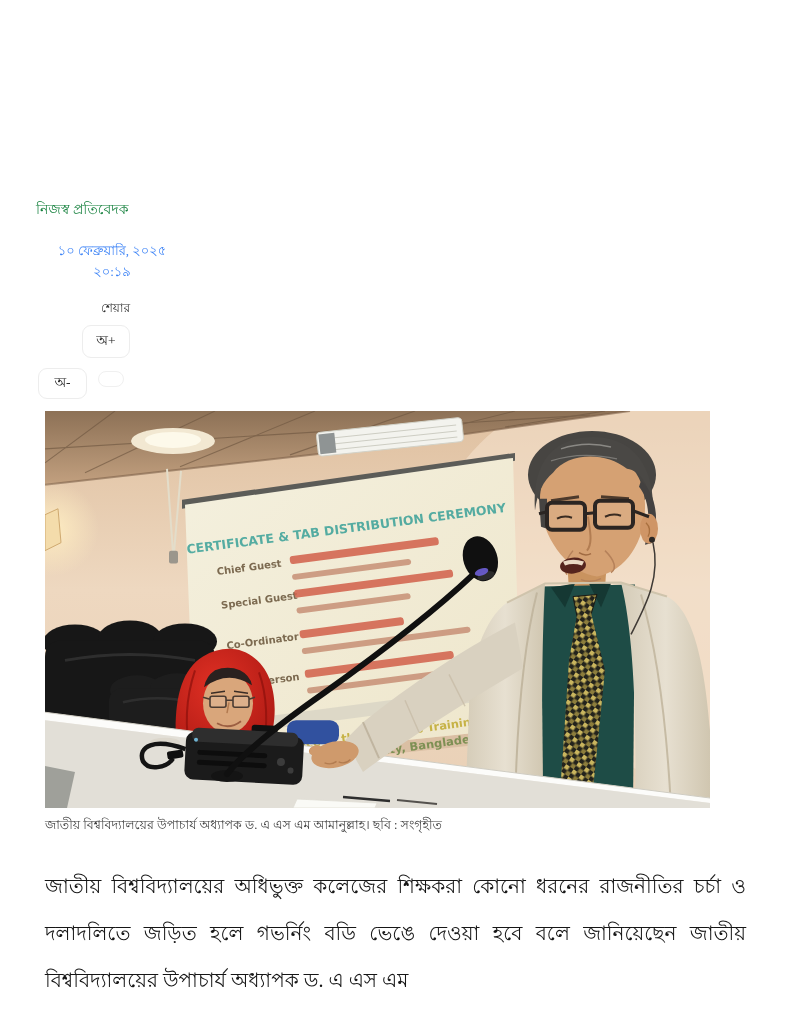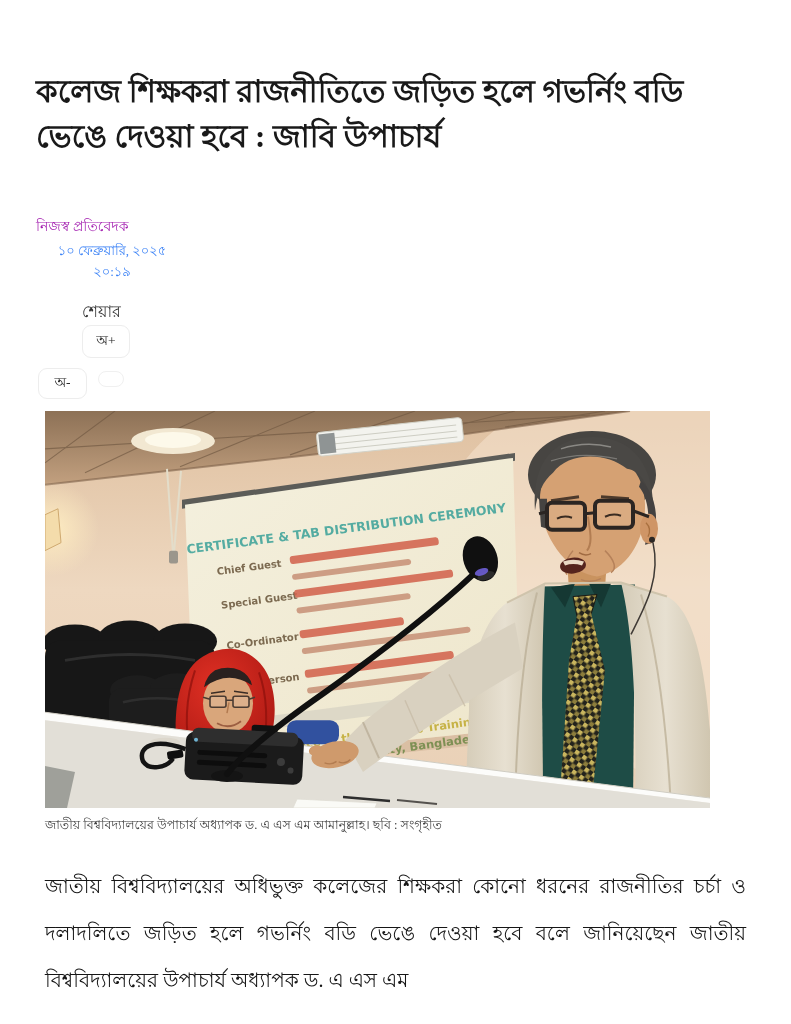--- a/index.html
+++ b/index.html
@@ -1,45 +1,44 @@
 <!DOCTYPE html>
 <html><head>
 <meta charset="utf-8">
 <style>
   html,body{margin:0;padding:0;background:#fff;}
   .page{position:relative;width:791px;height:1024px;background:#fff;overflow:hidden;
         font-family:"Liberation Sans","DejaVu Sans",sans-serif;}
   .bn{font-family:"Liberation Serif","DejaVu Serif",serif;}
   .headline{position:absolute;left:36px;top:48px;width:700px;font-size:31px;line-height:45px;
             font-weight:600;color:#191919;}
-  .reporter{position:absolute;left:36px;top:198px;font-size:14px;color:#a21caf;margin-top:17px;}
+  .reporter{position:absolute;left:36px;top:198px;font-size:14px;color:#15803d;}
   .datetime{position:absolute;left:48px;top:240px;width:128px;text-align:center;
             font-size:13px;line-height:21px;color:#3b82f6;}
-  .share-label{position:absolute;left:82px;top:299px;width:48px;text-align:left;
-               font-size:16px;color:#333;}
+  .share-label{position:absolute;left:82px;top:299px;width:48px;text-align:right;
+               font-size:12px;color:#333;}
   .fbtn{position:absolute;display:flex;align-items:center;justify-content:center;
         border:1px solid #ededed;border-radius:9px;background:#fff;color:#222;
         font-size:13.5px;box-sizing:border-box;cursor:pointer;}
   .btn-inc{left:82px;top:325px;width:48px;height:33px;}
   .btn-dec{left:38px;top:368px;width:49px;height:31px;}
   .pill{position:absolute;left:98px;top:371px;width:26px;height:16px;border:1px solid #f0f0f0;
         border-radius:8px;background:#fff;cursor:pointer;}
   .photo-figure{position:absolute;left:45px;top:411px;width:665px;height:397px;overflow:hidden;}
   .photo-figure svg{display:block;width:100%;height:100%;}
   .caption{position:absolute;left:45px;top:816px;width:710px;font-size:12.5px;color:#3c3c3c;font-family:Liberation Serif, serif;}
   .body-text{position:absolute;left:45px;top:843px;width:701px;font-size:20px;line-height:47px;
              text-align:justify;color:#161616;font-family:Liberation Serif, serif;}
   .slide-text{font-family:"DejaVu Sans",sans-serif;}
 </style>
 </head>
 <body>
 
 <div class="page">
 
-  <h1 class="headline bn">কলেজ শিক্ষকরা রাজনীতিতে জড়িত হলে গভর্নিং বডি ভেঙে দেওয়া হবে : জাবি উপাচার্য</h1>
 
   <div class="reporter bn">নিজস্ব প্রতিবেদক</div>
 
   <div class="datetime bn">
     <div>১০ ফেব্রুয়ারি, ২০২৫</div>
     <div>২০:১৯</div>
   </div>
 
   <div class="share-label bn">শেয়ার</div>
 

